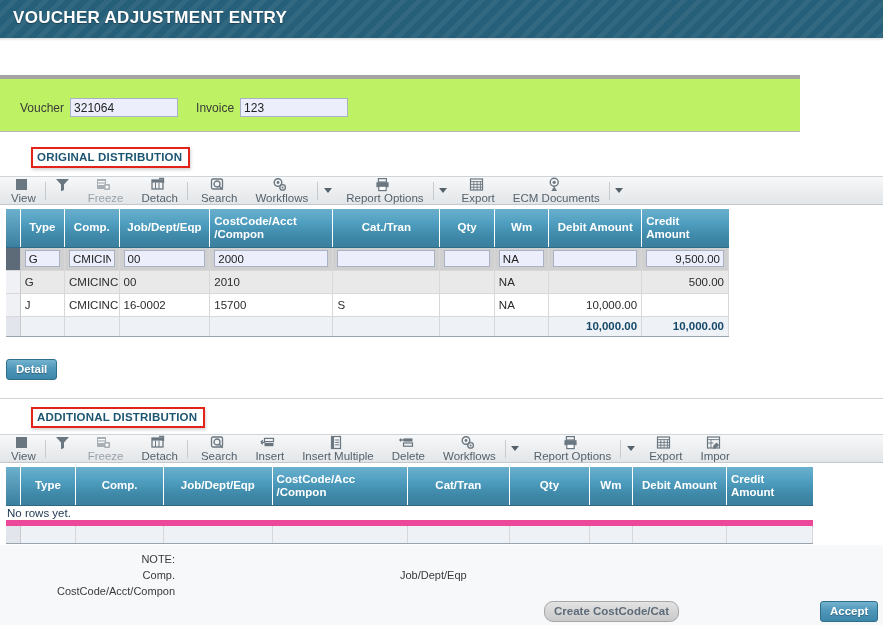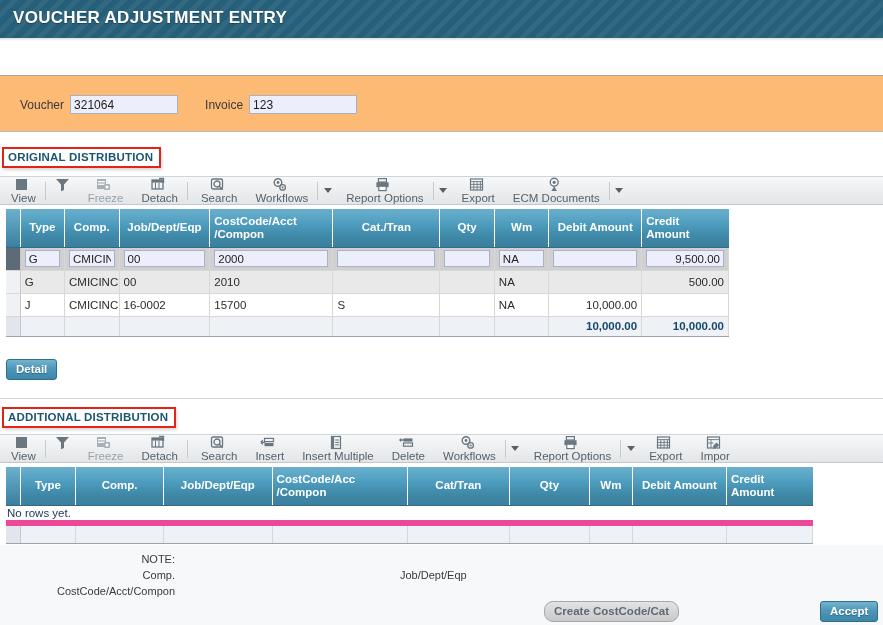--- a/index.html
+++ b/index.html
@@ -36,23 +36,23 @@
   }
   .banner-shadow {
     height: 3px;
     background: linear-gradient(to bottom, rgba(0,0,0,0.13), rgba(0,0,0,0));
   }
 
   
   .form-panel {
     position: absolute;
     left: 0; top: 75px;
-    width: 883px; height: 57px;
-    background: #fdba74;
-    border-top: 1px solid #a3a3a3;
+    width: 800px; height: 57px;
+    background: #bef264;
+    border-top: 4px solid #a3a3a3;
     border-bottom: 1px solid #b9b9b9;
   }
   .form-row {
     position: absolute;
     left: 20px; top: 19px;
     display: flex;
     align-items: center;
   }
   .field-label {
     font-size: 12px;
@@ -62,34 +62,35 @@
   .text-input {
     height: 19px;
     border: 1px solid #a9b2c4;
     background: #eceffb;
     font-family: "Liberation Sans", sans-serif;
     font-size: 12px;
     color: #222;
     padding: 0 3px;
     outline: none;
   }
-  .inp-voucher { width: 108px; margin-right: 27px; }
+  .inp-voucher { width: 108px; margin-right: 18px; }
   .inp-invoice { width: 108px; }
 
   
   .section-label {
     position: absolute;
     border: 2px solid #e2231a;
     background: #ffffff;
     color: #1c5572;
     font-size: 11.5px;
     font-weight: bold;
     letter-spacing: 0.2px;
     padding: 2px 6px 3px 4px;
     box-shadow: 1px 2px 3px rgba(0,0,0,0.17);
+    margin-left: 29px;
   }
   #sec-orig { left: 2px; top: 147px; }
   #sec-addl { left: 2px; top: 407px; }
 
   
   .toolbar {
     position: absolute;
     height: 29px;
     background: linear-gradient(to bottom, #f7f8f9 0%, #eceef0 52%, #e3e6e8 100%);
     border-top: 1px solid #cfd4d8;

